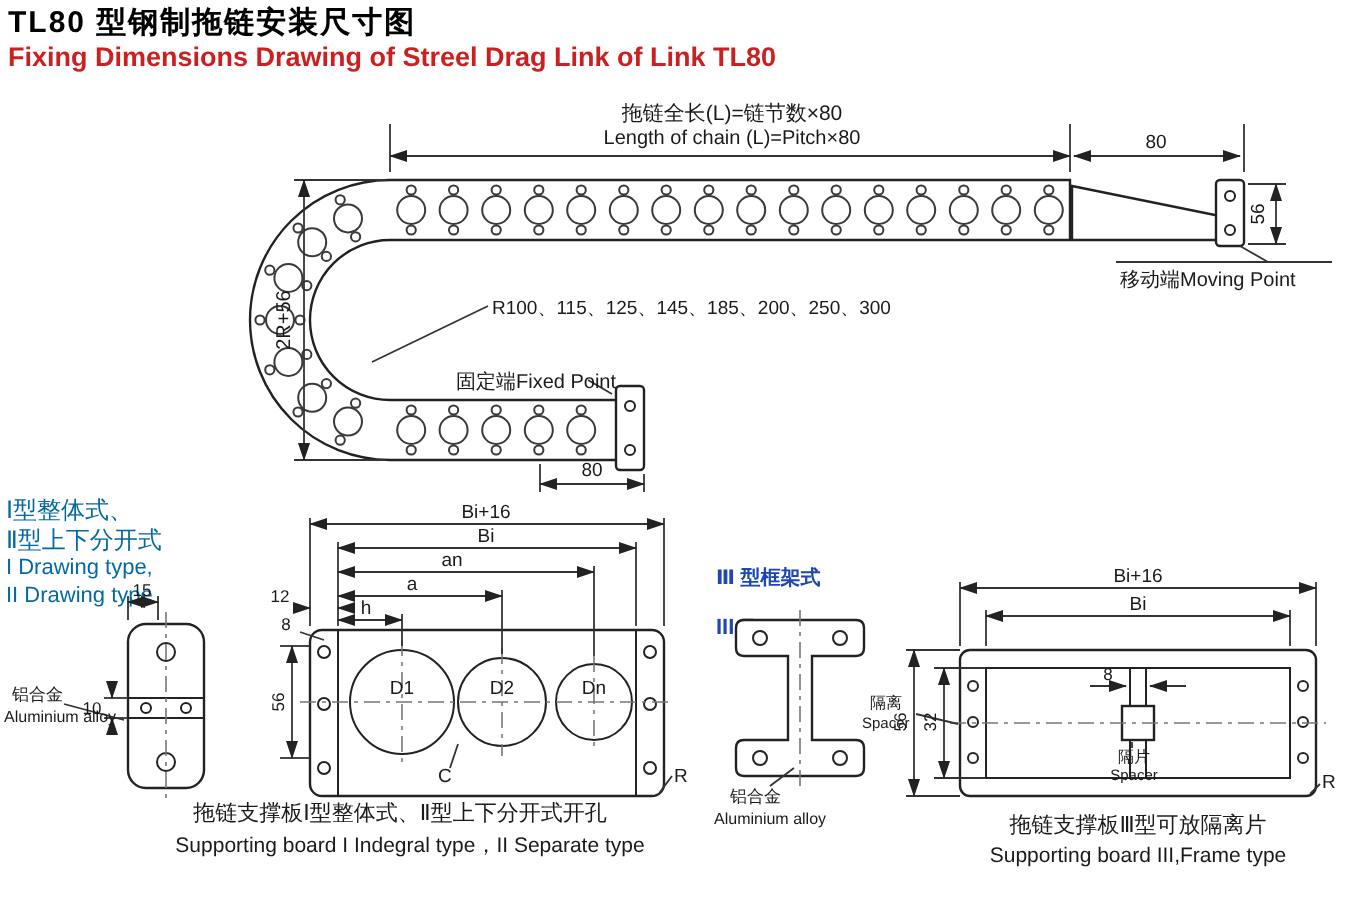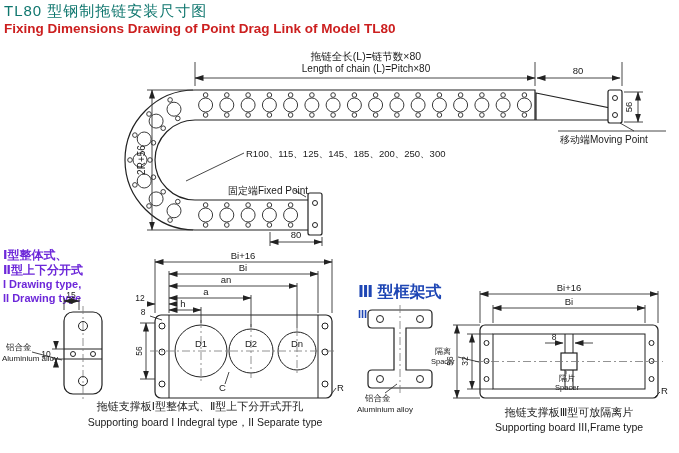--- a/index.html
+++ b/index.html
@@ -1,42 +1,42 @@
 <!DOCTYPE html>
 <html><head>
 <meta charset="utf-8">
 <style>
   *{margin:0;padding:0;box-sizing:border-box}
   html,body{width:679px;height:453px}
   body{position:relative;background:#ffffff;overflow:hidden;
        font-family:"Liberation Sans","DejaVu Sans",sans-serif;color:#1a1a1a}
   .abs{position:absolute}
-  .title-zh{color:#0f766e;font-size:15px;font-weight:normal;letter-spacing:1px}
+  .title-zh{color:#000000;font-size:15px;font-weight:bold;letter-spacing:1px}
   .title-en{color:#cc1f1f;font-size:13.5px;font-weight:600}
-  .note{color:#6d28d9;font-weight:bold}
+  .note{color:#0369a1;font-weight:normal}
   .note div{white-space:nowrap}
   .note .zh{font-size:12px;line-height:14.5px}
   .note .en{font-size:11px;line-height:14px}
-  .h3zh{color:#1e46b4;font-size:16px;font-weight:bold;white-space:nowrap}
+  .h3zh{color:#1e46b4;font-size:10px;font-weight:bold;white-space:nowrap}
   .h3en{color:#1e46b4;font-size:11px;font-weight:bold;white-space:nowrap}
   svg{position:absolute;overflow:visible}
   svg text{fill:#1a1a1a}
   .dl{stroke:#333;stroke-width:0.9;fill:none}
   .ol{stroke:#222;stroke-width:1.2;fill:#fff}
   .thin{stroke:#222;stroke-width:1;fill:none}
   .cl{stroke:#777;stroke-width:0.8;fill:none;stroke-dasharray:8 3 2 3}
   .t9{font-size:9.5px}.t85{font-size:8.5px}.t8{font-size:8px}.t75{font-size:7.5px}
   .t10{font-size:10px}.t105{font-size:10.5px}
   .cap{font-size:11px}.capen{font-size:10.5px}
 </style>
 </head>
 <body>
 
 <div class="abs title-zh" style="left:4px;top:2px">TL80 型钢制拖链安装尺寸图</div>
-<div class="abs title-en" style="left:4px;top:21px">Fixing Dimensions Drawing of Point Drag Link of Model TL80</div>
+<div class="abs title-en" style="left:4px;top:21px">Fixing Dimensions Drawing of Streel Drag Link of Link TL80</div>
 
 <svg class="abs" style="left:0;top:45px" width="679" height="208" viewBox="0 0 679 208">
   <defs>
     <marker id="arw" markerWidth="9" markerHeight="6" refX="8.5" refY="3" orient="auto-start-reverse" markerUnits="userSpaceOnUse">
       <path d="M0,0 L9,3 L0,6 Z" fill="#222"></path>
     </marker>
   </defs>
 
   <g>
     <path class="ol" d="M535,45 L195,45 A70,70 0 0 0 195,185 L310,185 L310,155 L195,155 A40,40 0 0 1 195,75 L535,75 Z"></path>

